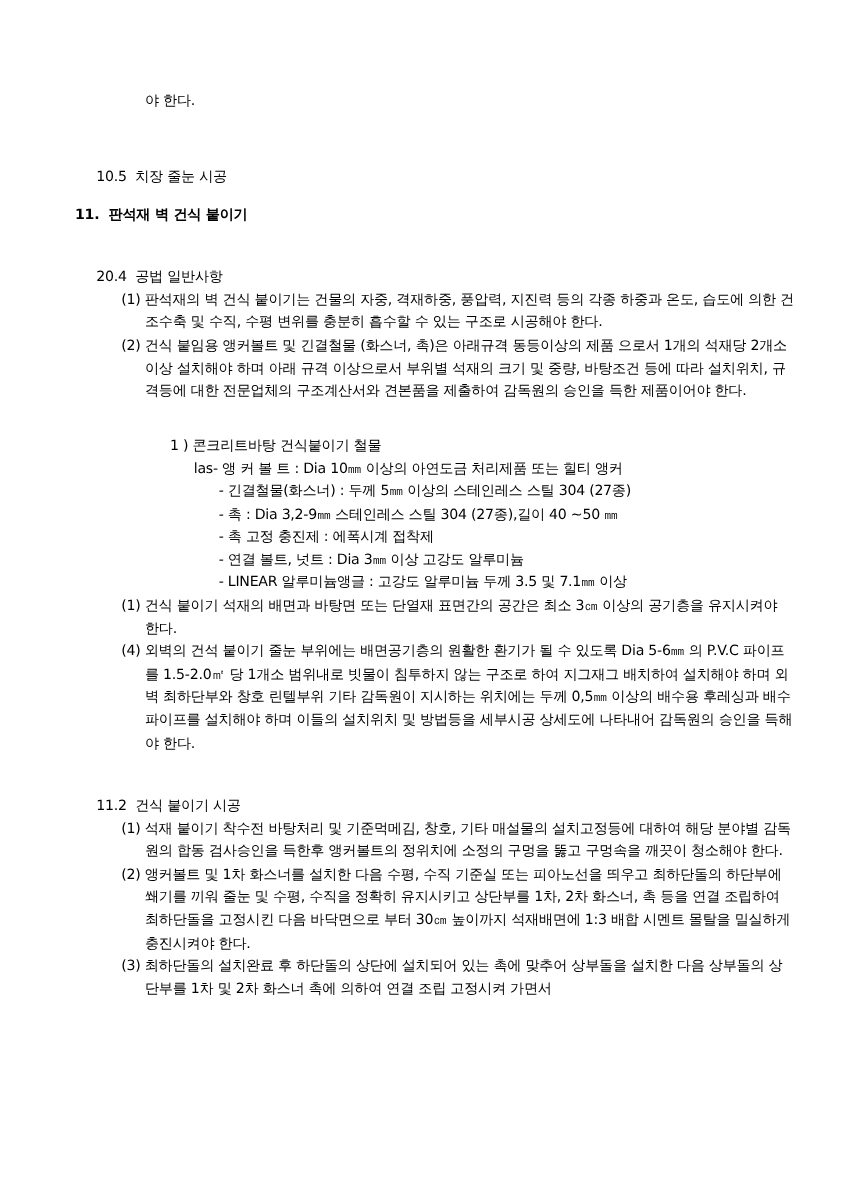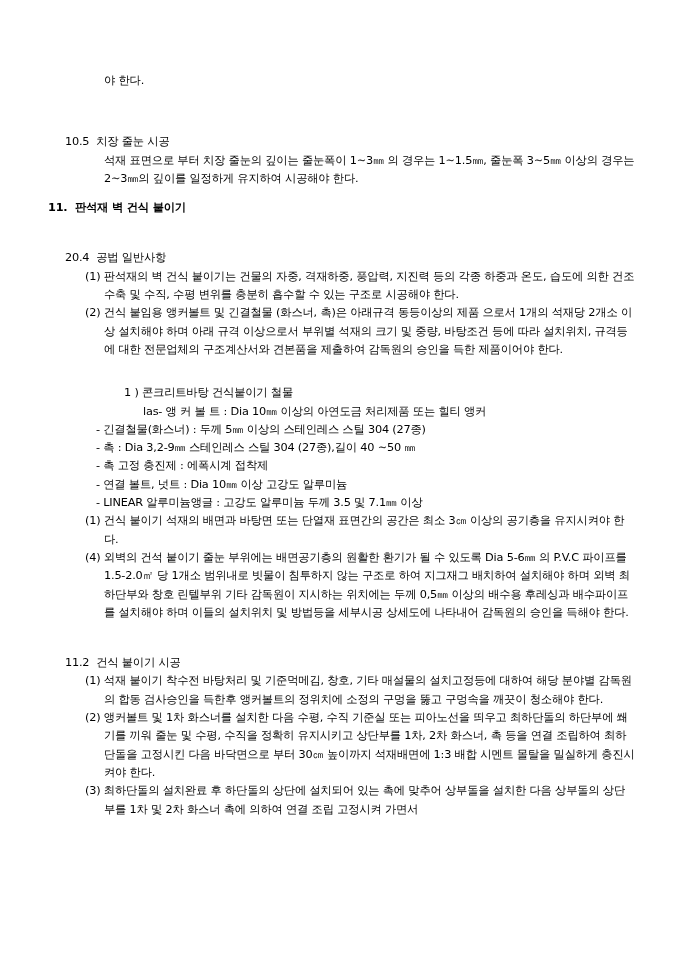--- a/index.html
+++ b/index.html
@@ -18,75 +18,74 @@
   .page {
     position: relative;
     width: 680px;
     height: 962px;
     padding: 0;
     box-sizing: border-box;
   }
   .doc {
     position: absolute;
     top: 72px;
-    left: 48px;
+    left: 60px;
     right: 44px;
   }
   .line {
     display: block;
     white-space: pre-wrap;
     word-break: break-all;
     letter-spacing: -0.2px;
   }
   .blk { margin-bottom: 0; }
   .sp10 { height: 11px; }
 
   
   .i0  { margin-left: 0px; font-weight: bold; }
   .i1  { margin-left: 17px; margin-top: 32px; }
   .i2  { margin-left: 37px; }
   .i3  { margin-left: 56px; }
   .i4  { margin-left: 76px; margin-top: 25px; }
   .i5  { margin-left: 95px; }
-  .i6  { margin-left: 48px; }
+  .i6  { margin-left: 115px; }
 
   .lh {
     line-height: 1.62;
   }
   .hang1 {
     text-indent: -19px;
     padding-left: 19px;
   }
 </style>
 </head>
 <body>
 
 <div class="page">
   <div class="doc">
 
     <div class="line lh i3 blk">야 한다.</div>
     <div class="sp10"></div>
 
     <div class="line lh i1 blk">10.5  치장 줄눈 시공</div>
-    <div class="line lh i3 blk">석재 표면으로 부터 치장 줄눈의 깊이는 줄눈폭이 1∼3㎜ 의 경우는 1∼1.5㎜, 줄눈폭 3∼5㎜ 이상의 경우는 2∼3㎜의 깊이를 일정하게 유지하여 시공해야 한다.</div>
     <div class="sp10"></div>
 
     <div class="line lh i0 blk">11.  판석재 벽 건식 붙이기</div>
     <div class="line lh i1 blk">20.4  공법 일반사항</div>
 
     <div class="line lh i2 hang1 blk">(1) 판석재의 벽 건식 붙이기는 건물의 자중, 격재하중, 풍압력, 지진력 등의 각종 하중과 온도, 습도에 의한 건조수축 및 수직, 수평 변위를 충분히 흡수할 수 있는 구조로 시공해야 한다.</div>
     <div class="line lh i2 hang1 blk">(2) 건식 붙임용 앵커볼트 및 긴결철물 (화스너, 촉)은 아래규격 동등이상의 제품 으로서 1개의 석재당 2개소 이상 설치해야 하며 아래 규격 이상으로서 부위별 석재의 크기 및 중량, 바탕조건 등에 따라 설치위치, 규격등에 대한 전문업체의 구조계산서와 견본품을 제출하여 감독원의 승인을 득한 제품이어야 한다.</div>
 
     <div class="line lh i4 blk">1 ) 콘크리트바탕 건식붙이기 철물</div>
     <div class="line lh i5 blk">las- 앵 커 볼 트 : Dia 10㎜ 이상의 아연도금 처리제품 또는 힐티 앵커</div>
     <div class="line lh i6 blk">- 긴결철물(화스너) : 두께 5㎜ 이상의 스테인레스 스틸 304 (27종)</div>
     <div class="line lh i6 blk">- 촉 : Dia 3,2-9㎜ 스테인레스 스틸 304 (27종),길이 40 ∼50 ㎜</div>
     <div class="line lh i6 blk">- 촉 고정 충진제 : 에폭시계 접착제</div>
 
-    <div class="line lh i6 blk">- 연결 볼트, 넛트 : Dia 10㎜ 이상 고강도 알루미늄</div>
+    <div class="line lh i6 blk">- 연결 볼트, 넛트 : Dia 3㎜ 이상 고강도 알루미늄</div>
     <div class="line lh i6 blk">- LINEAR 알루미늄앵글 : 고강도 알루미늄 두께 3.5 및 7.1㎜ 이상</div>
 
     <div class="line lh i2 hang1 blk">(1) 건식 붙이기 석재의 배면과 바탕면 또는 단열재 표면간의 공간은 최소 3㎝ 이상의 공기층을 유지시켜야 한다.</div>
     <div class="line lh i2 hang1 blk">(4) 외벽의 건석 붙이기 줄눈 부위에는 배면공기층의 원활한 환기가 될 수 있도록 Dia 5-6㎜ 의 P.V.C 파이프를 1.5-2.0㎡ 당 1개소 범위내로 빗물이 침투하지 않는 구조로 하여 지그재그 배치하여 설치해야 하며 외벽 최하단부와 창호 린텔부위 기타 감독원이 지시하는 위치에는 두께 0,5㎜ 이상의 배수용 후레싱과 배수파이프를 설치해야 하며 이들의 설치위치 및 방법등을 세부시공 상세도에 나타내어 감독원의 승인을 득해야 한다.</div>
 
     <div class="line lh i1 blk">11.2  건식 붙이기 시공</div>
     <div class="line lh i2 hang1 blk">(1) 석재 붙이기 착수전 바탕처리 및 기준먹메김, 창호, 기타 매설물의 설치고정등에 대하여 해당 분야별 감독원의 합동 검사승인을 득한후 앵커볼트의 정위치에 소정의 구멍을 뚫고 구멍속을 깨끗이 청소해야 한다.</div>
     <div class="line lh i2 hang1 blk">(2) 앵커볼트 및 1차 화스너를 설치한 다음 수평, 수직 기준실 또는 피아노선을 띄우고 최하단돌의 하단부에 쐐기를 끼워 줄눈 및 수평, 수직을 정확히 유지시키고 상단부를 1차, 2차 화스너, 촉 등을 연결 조립하여 최하단돌을 고정시킨 다음 바닥면으로 부터 30㎝ 높이까지 석재배면에 1:3 배합 시멘트 몰탈을 밀실하게 충진시켜야 한다.</div>
     <div class="line lh i2 hang1 blk">(3) 최하단돌의 설치완료 후 하단돌의 상단에 설치되어 있는 촉에 맞추어 상부돌을 설치한 다음 상부돌의 상단부를 1차 및 2차 화스너 촉에 의하여 연결 조립 고정시켜 가면서</div>
 

